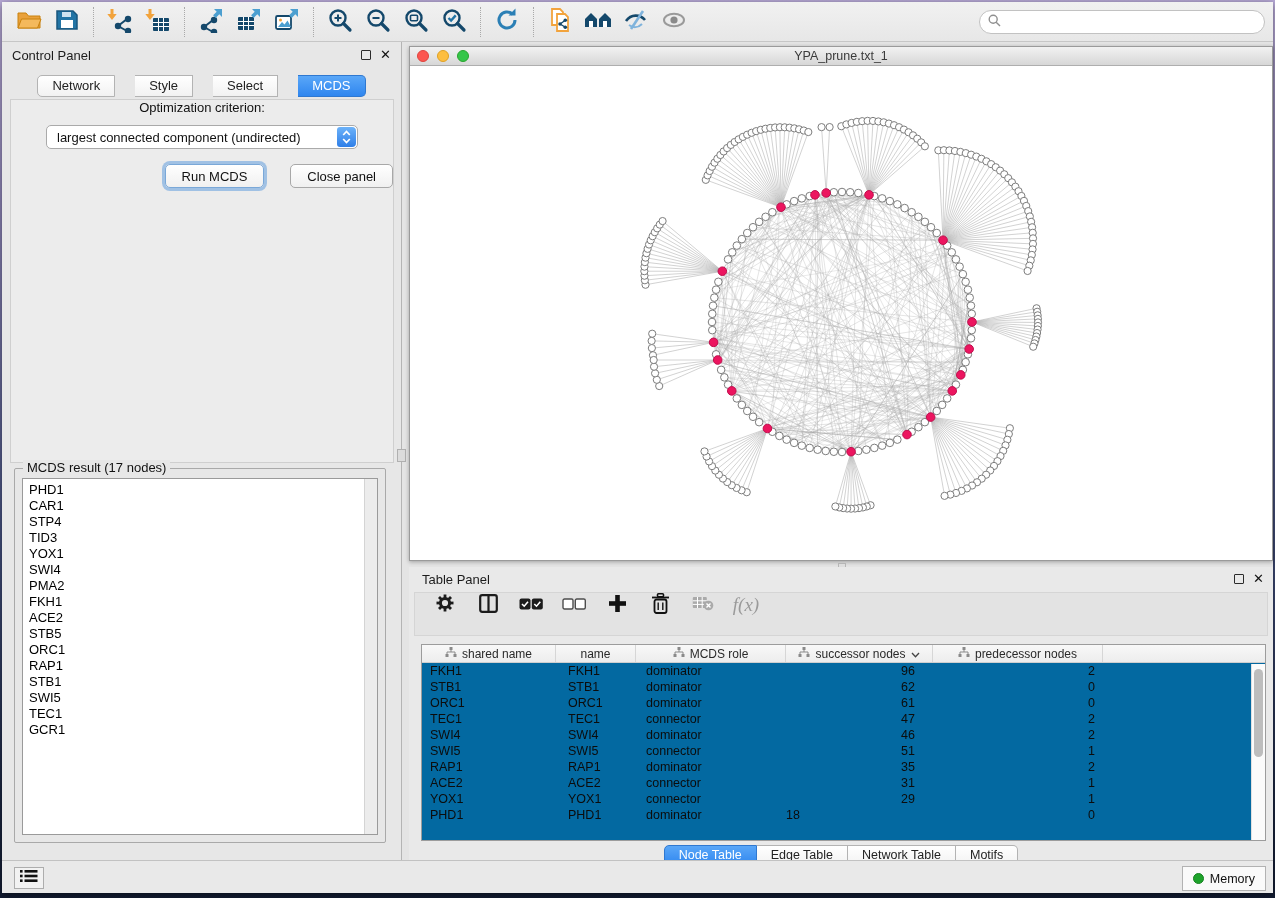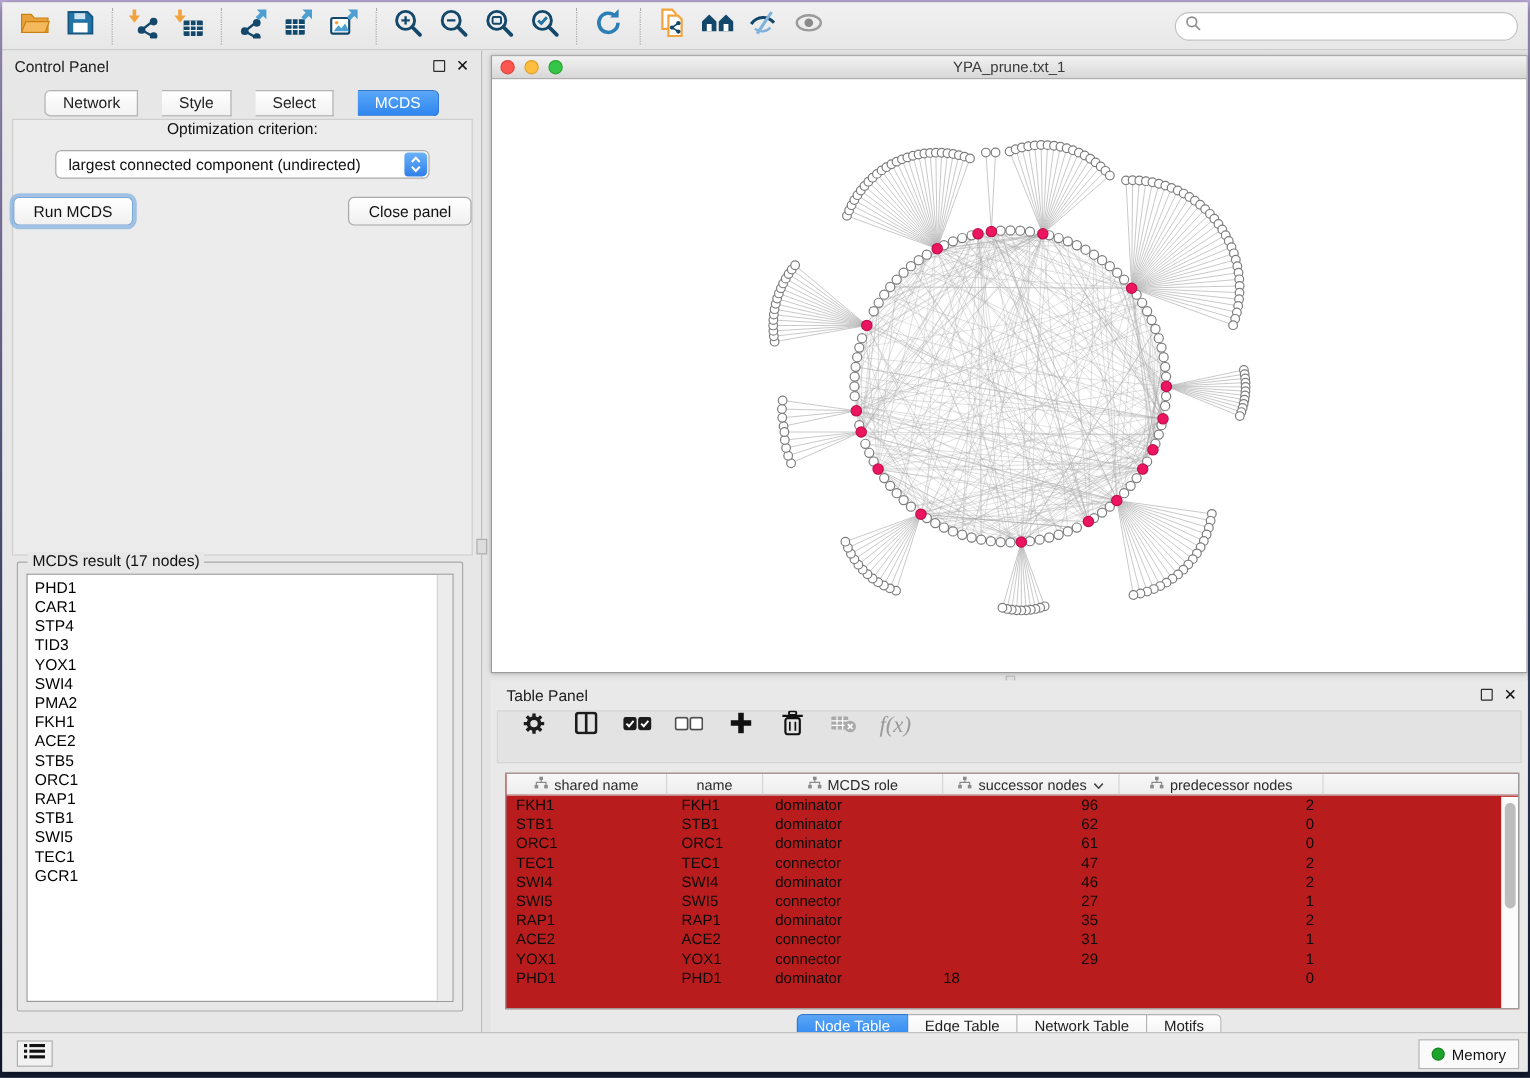--- a/index.html
+++ b/index.html
@@ -24,21 +24,21 @@
   .seg { display:flex; justify-content:center; }
   .seg .tab { height:22px; line-height:20px; padding:0 14px; font-size:13px; color:#222; background:linear-gradient(#ffffff,#f2f2f2); border:1px solid #b3b3b3; border-left:none; }
   .seg .tab:first-child { border-left:1px solid #b3b3b3; border-radius:5px 0 0 5px; }
   .seg .tab:last-child { border-radius:0 5px 5px 0; }
   .seg .tab.active { background:linear-gradient(#5aa7f8,#2f86ef); border-color:#2f78d0; color:#fff; }
   .cp-tabs { margin-top:7px;gap:20px; }
   .cp-content { position:absolute; left:8px; top:57px; width:384px; height:364px; background:#ececec; border:1px solid #cfcfcf; }
   .opt-label { text-align:center; font-size:13px; color:#111; }
   .dropdown { position:relative; margin:10px auto 0; width:312px; height:24px; background:#fff; border:1px solid #aaa; border-radius:5px; display:flex; align-items:center; padding-left:10px; font-size:13px; color:#111; }
   .dd-stepper { position:absolute; right:1px; top:1px; width:19px; height:20px; border-radius:3px 4px 4px 3px; background:linear-gradient(#6cb2f9,#2f7fe8); display:flex; flex-direction:column; align-items:center; justify-content:center; gap:2px; }
-  .btn-row { margin-top:15px; display:flex; justify-content:space-between; gap:26px; }
+  .btn-row { margin-top:15px; display:flex; justify-content:flex-end; gap:26px; }
   .mac-btn { height:24px; padding:0 16px; background:linear-gradient(#ffffff,#f0f0f0); border:1px solid #a8a8a8; border-radius:5px; font-size:13px; color:#111; }
   .mac-btn.focused { border-color:#7aa8d8; box-shadow:0 0 0 3px rgba(120,170,225,.65); }
   .result-group { position:absolute; left:12px; right:15px; top:426px; bottom:17px; border:1px solid #a9a9a9; border-radius:2px; }
   .result-legend { position:absolute; top:-9px; left:8px; background:#e7e7e7; padding:0 4px; font-size:13px; color:#111; }
   .result-list { position:absolute; left:7px; right:7px; top:9px; bottom:7px; background:#fff; border:1px solid #9a9a9a; overflow:hidden; }
   .result-track { position:absolute; right:0; top:0; bottom:0; width:13px; background:#ececec; border-left:1px solid #d4d4d4; }
   .mcds-item { font-size:13px; line-height:16px; padding-left:6px; color:#000; }
   .result-items { padding-top:3px; }
 
   
@@ -53,21 +53,21 @@
   .net-title { position:absolute; left:0; right:0; text-align:center; font-size:12.5px; color:#3b3b3b; }
   .net-canvas { position:relative; width:862px; height:494px; overflow:hidden; }
   .h-knob { position:absolute; left:436px; top:521px; width:8px; height:7px; background:#dedede; border:1px solid #b6b6b6; }
 
   
   .table-panel { position:absolute; left:7px; top:525px; width:864px; height:293px; background:#e9e9e9; }
   .tp-header { height:24px; display:flex; align-items:center; padding:0 9px 0 13px; font-size:13px; color:#1c1c1c; }
   .tp-toolbar { margin:1px 5px 0; height:44px; background:#e3e3e3; border:1px solid #d5d5d5; display:flex; gap:19px; padding-left:18px; }
   .tp-tool { width:24px; height:24px; display:flex; align-items:center; justify-content:center; }
   .fx { font-family:"Liberation Serif",serif; font-style:italic; font-size:19px; color:#9a9a9a; }
-  .tp-table { position:absolute; left:12px; top:77px; width:845px; height:197px; background:#b91c1c; border:1px solid #9c9c9c; overflow:hidden; }
+  .tp-table { position:absolute; left:12px; top:77px; width:845px; height:197px; background:#0369a1; border:1px solid #9c9c9c; overflow:hidden; }
   .th-row { display:flex; height:18px; background:linear-gradient(#f8f8f8,#ededed); border-bottom:1px solid #cfcfcf; }
   .th-cell { display:flex; align-items:center; justify-content:center; gap:5px; font-size:12px; color:#2a2a2a; border-right:1px solid #d6d6d6; overflow:hidden; }
   .tr-row { display:flex; height:16px; align-items:center; }
   .td-cell { font-size:12.5px; color:#0c0c0c; overflow:hidden; white-space:nowrap; }
   .tb-scroll { position:absolute; right:0; top:19px; bottom:0; width:14px; background:#fbfbfb; border-left:1px solid #e0e0e0; }
   .tb-thumb { position:absolute; right:2px; top:5px; width:9px; height:88px; background:#bdbdbd; border-radius:5px; }
   .tp-tabs { position:absolute; left:0; right:0; top:278px; display:flex; justify-content:center; }
   .tp-tabs .tab { font-size:12.5px; height:21px; line-height:19px; }
 
   
@@ -1232,21 +1232,21 @@
               <div class="td-cell" style="width: 134px; text-align: left; padding: 0px 0px 0px 8px;">SWI4</div>
               <div class="td-cell" style="width: 80px; text-align: left; padding: 0px 0px 0px 12px;">SWI4</div>
               <div class="td-cell" style="width: 150px; text-align: left; padding: 0px 0px 0px 10px;">dominator</div>
               <div class="td-cell" style="width: 147px; text-align: right; padding: 0px 18px 0px 0px;">46</div>
               <div class="td-cell" style="width: 170px; text-align: right; padding: 0px 8px 0px 0px;">2</div>
             </div>
             <div class="tr-row">
               <div class="td-cell" style="width: 134px; text-align: left; padding: 0px 0px 0px 8px;">SWI5</div>
               <div class="td-cell" style="width: 80px; text-align: left; padding: 0px 0px 0px 12px;">SWI5</div>
               <div class="td-cell" style="width: 150px; text-align: left; padding: 0px 0px 0px 10px;">connector</div>
-              <div class="td-cell" style="width: 147px; text-align: right; padding: 0px 18px 0px 0px;">27</div>
+              <div class="td-cell" style="width: 147px; text-align: right; padding: 0px 18px 0px 0px;">51</div>
               <div class="td-cell" style="width: 170px; text-align: right; padding: 0px 8px 0px 0px;">1</div>
             </div>
             <div class="tr-row">
               <div class="td-cell" style="width: 134px; text-align: left; padding: 0px 0px 0px 8px;">RAP1</div>
               <div class="td-cell" style="width: 80px; text-align: left; padding: 0px 0px 0px 12px;">RAP1</div>
               <div class="td-cell" style="width: 150px; text-align: left; padding: 0px 0px 0px 10px;">dominator</div>
               <div class="td-cell" style="width: 147px; text-align: right; padding: 0px 18px 0px 0px;">35</div>
               <div class="td-cell" style="width: 170px; text-align: right; padding: 0px 8px 0px 0px;">2</div>
             </div>
             <div class="tr-row">

